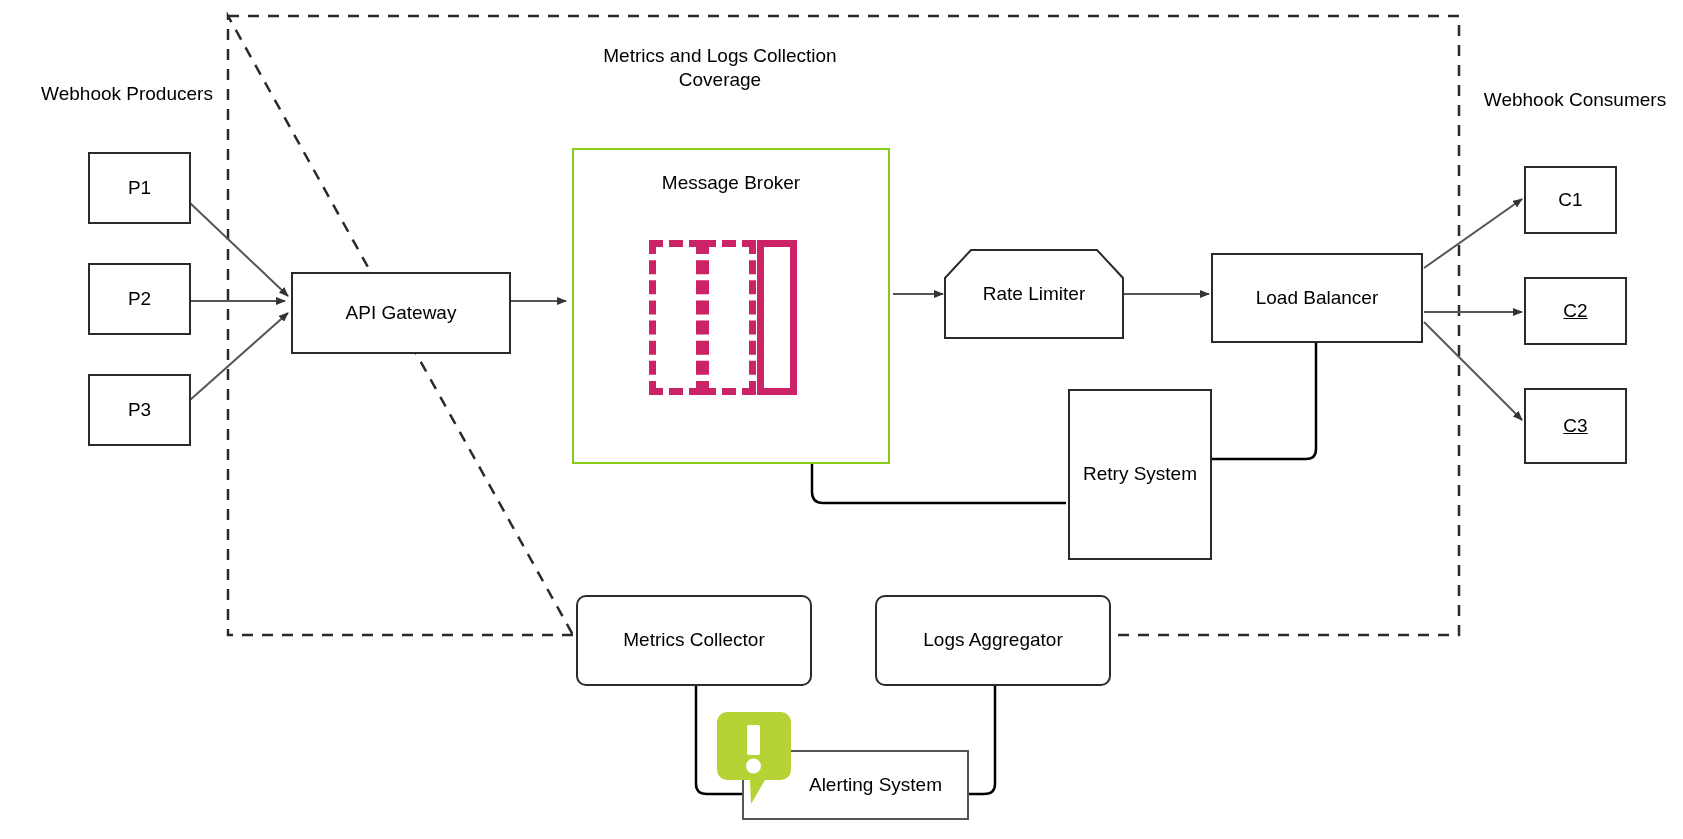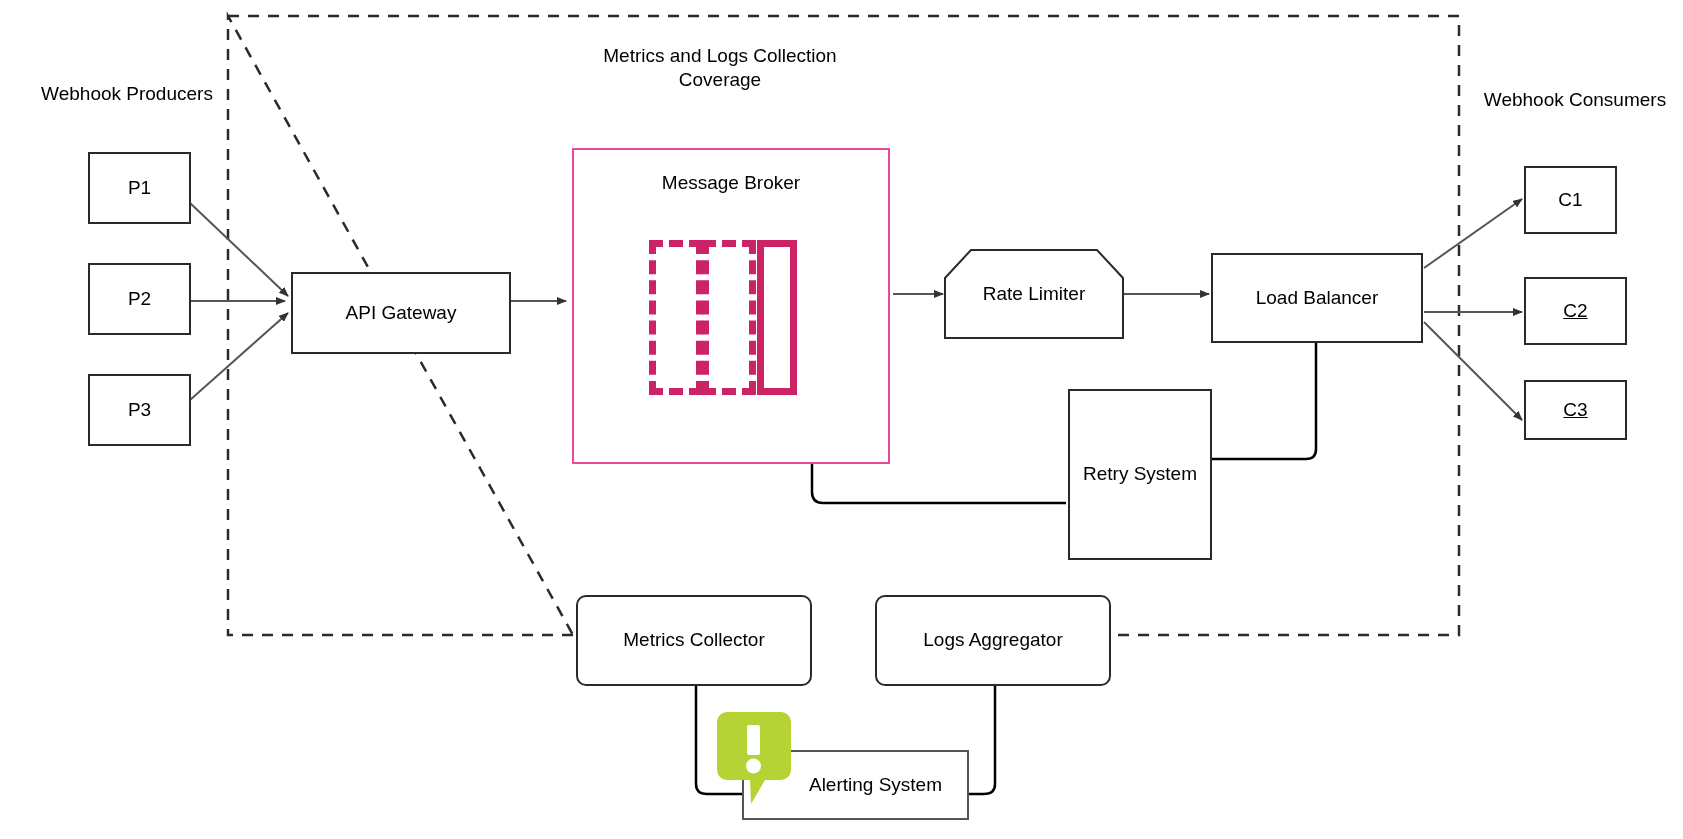--- a/index.html
+++ b/index.html
@@ -46,21 +46,21 @@
     font-size: 19px;
     line-height: 1.25;
     text-align: center;
     z-index: 4;
     white-space: pre-line;
   }
   .broker-box {
     position: absolute;
     box-sizing: border-box;
     background: #ffffff;
-    border: 2px solid #ec4899;
+    border: 2px solid #84cc16;
     z-index: 2;
   }
   .broker-title {
     position: absolute;
     width: 100%;
     top: 22px;
     left: 0;
     text-align: center;
     font-size: 19px;
     color: #000000;
@@ -169,21 +169,21 @@
   <div class="node" style="left:1068px; top:389px; width:144px; height:171px;">
     <span class="node-text">Retry System</span>
   </div>
 
   <div class="node" style="left:1524px; top:166px; width:93px; height:68px;">
     <span class="node-text">C1</span>
   </div>
   <div class="node" style="left:1524px; top:277px; width:103px; height:68px;text-decoration:underline;">
     <span class="node-text">C2</span>
   </div>
-  <div class="node" style="left:1524px; top:380px; width:103px; height:60px;text-decoration:underline;">
+  <div class="node" style="left:1524px; top:388px; width:103px; height:76px;text-decoration:underline;">
     <span class="node-text">C3</span>
   </div>
 
   <div class="node rounded" style="left:576px; top:595px; width:236px; height:91px;">
     <span class="node-text">Metrics Collector</span>
   </div>
 
   <div class="node rounded" style="left:875px; top:595px; width:236px; height:91px;">
     <span class="node-text">Logs Aggregator</span>
   </div>

